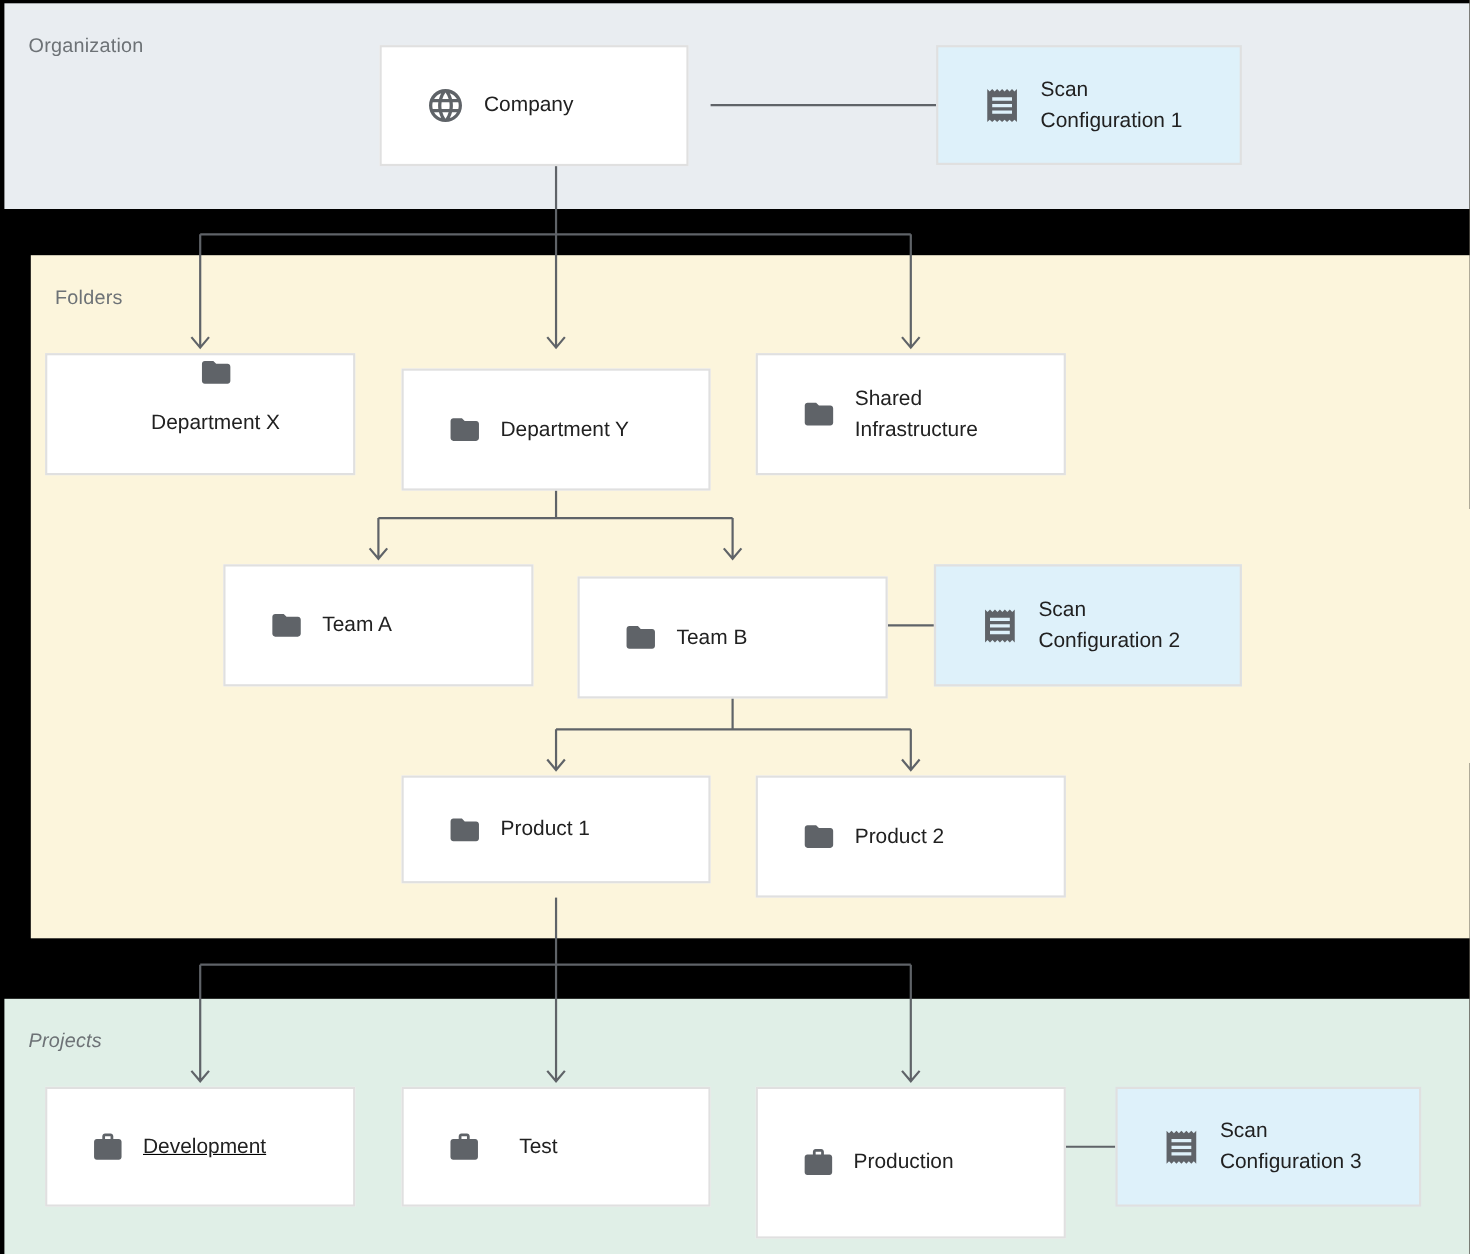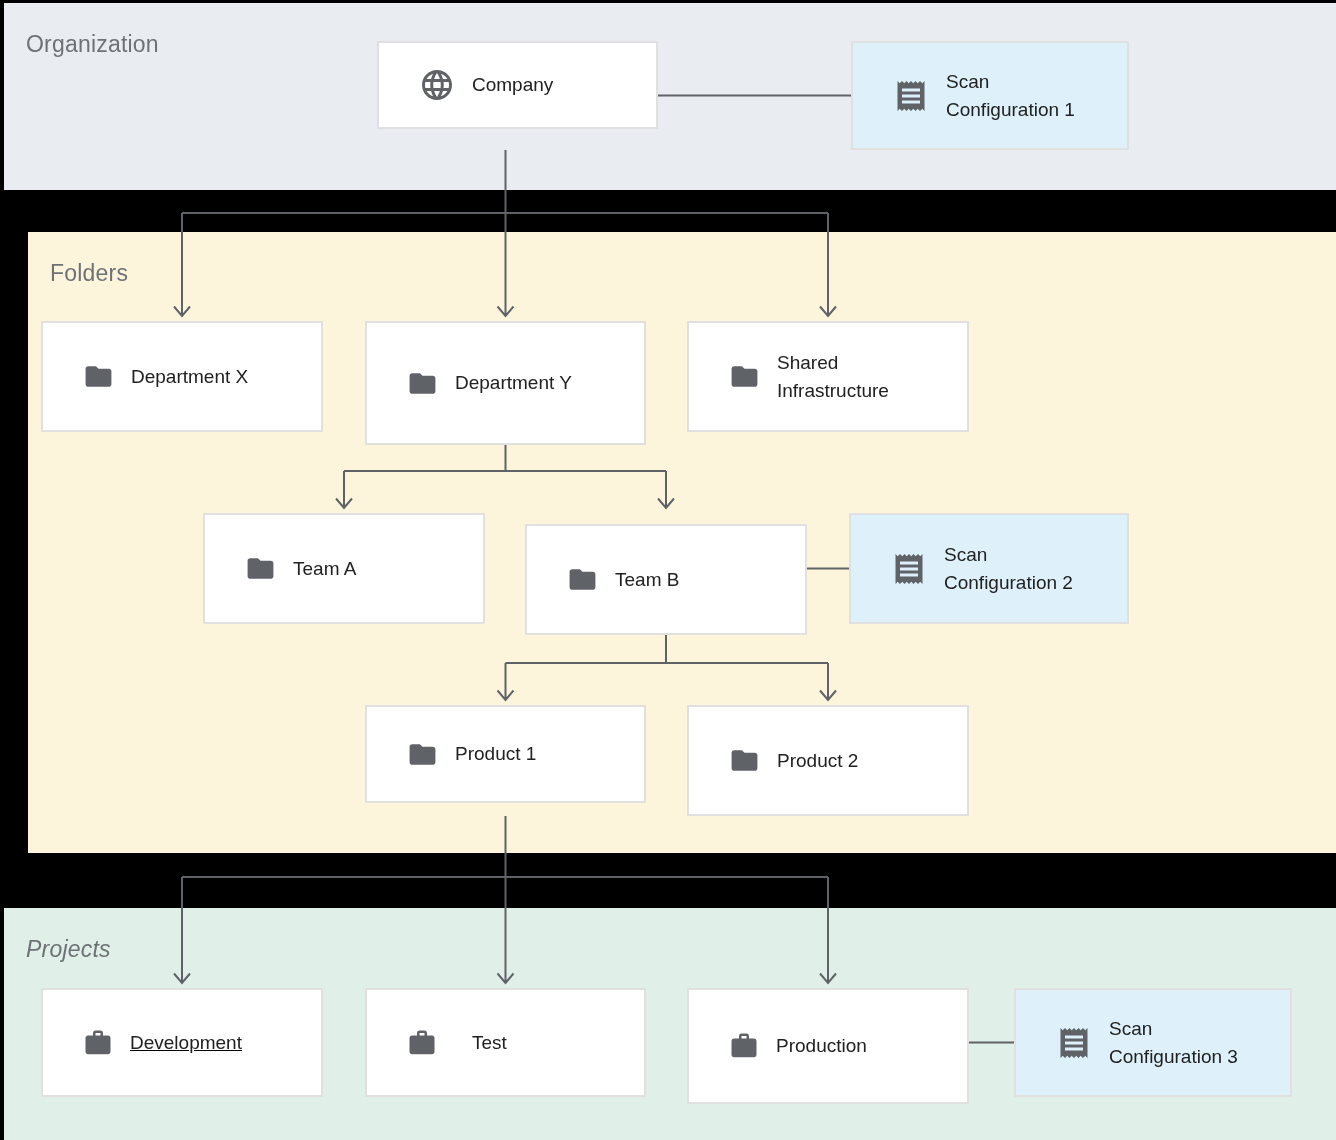--- a/index.html
+++ b/index.html
@@ -21,21 +21,21 @@
     background:var(--canvas-bg);
     font-family:"Liberation Sans","DejaVu Sans",sans-serif;
   }
   .canvas{position:relative;width:1336px;height:1140px;background:var(--canvas-bg);}
   .panel{position:absolute;left:4px;width:1332px;}
   .panel-organization{top:3px;height:187px;background:var(--organization-bg);}
   .panel-folders{top:232px;height:621px;background:var(--folders-bg);margin-left:24px;}
   .panel-projects{top:908px;height:236px;background:var(--projects-bg);font-style:italic;}
   .section-label{
     position:absolute;left:22px;top:28px;
-    font-size:23px;color:var(--section-label);letter-spacing:.2px;
+    font-size:18px;color:var(--section-label);letter-spacing:.2px;
   }
   svg.connectors{position:absolute;left:0;top:0;z-index:1;pointer-events:none;}
   .node{
     position:absolute;z-index:2;box-sizing:border-box;
     display:flex;align-items:center;gap:17px;padding-left:40px;padding-right:12px;
     background:var(--node-bg);border:2px solid var(--node-border);
   }
   .node.scan{background:var(--scan-config-bg);}
   .node .icon{flex:0 0 auto;display:flex;align-items:center;justify-content:center;}
   .node .icon svg{display:block;fill:var(--icon);}
@@ -76,49 +76,49 @@
     <path d="M505.5 663 V700 M497.5 690.5 L505.5 700 L513.5 690.5"></path>
     <path d="M828 663 V700 M820 690.5 L828 700 L836 690.5"></path>
     <path d="M505.5 816 V877"></path>
     <path d="M182 877 H828"></path>
     <path d="M182 877 V983 M174 973.5 L182 983 L190 973.5"></path>
     <path d="M505.5 877 V983 M497.5 973.5 L505.5 983 L513.5 973.5"></path>
     <path d="M828 877 V983 M820 973.5 L828 983 L836 973.5"></path>
     <path d="M969 1042.5 H1014"></path>
   </svg>
 
-  <div class="node" style="left:377px;top:41px;width:281px;height:88px;">
+  <div class="node" style="left:345px;top:41px;width:281px;height:110px;">
     <span class="icon">
       <svg width="36" height="36" viewBox="0 0 24 24">
           <path d="M11.99 2C6.47 2 2 6.48 2 12s4.47 10 9.99 10C17.52 22 22 17.52 22 12S17.52 2 11.99 2zm6.93 6h-2.95c-.32-1.25-.78-2.45-1.38-3.56 1.84.63 3.37 1.91 4.33 3.56zM12 4.04c.83 1.2 1.48 2.53 1.91 3.96h-3.82c.43-1.43 1.08-2.76 1.91-3.96zM4.26 14C4.1 13.36 4 12.69 4 12s.1-1.36.26-2h3.38c-.08.66-.14 1.32-.14 2s.06 1.34.14 2H4.26zm.82 2h2.95c.32 1.25.78 2.45 1.38 3.56-1.84-.63-3.37-1.9-4.33-3.56zm2.95-8H5.08c.96-1.66 2.49-2.93 4.33-3.56C8.81 5.55 8.35 6.75 8.03 8zM12 19.96c-.83-1.2-1.48-2.53-1.91-3.96h3.82c-.43 1.43-1.08 2.76-1.91 3.96zM14.34 14H9.66c-.09-.66-.16-1.32-.16-2s.07-1.35.16-2h4.68c.09.65.16 1.32.16 2s-.07 1.34-.16 2zm.25 5.56c.6-1.11 1.06-2.31 1.38-3.56h2.95c-.96 1.65-2.49 2.93-4.33 3.56zM16.36 14c.08-.66.14-1.32.14-2s-.06-1.34-.14-2h3.38c.16.64.26 1.31.26 2s-.1 1.36-.26 2h-3.38z"></path>
         </svg>
     </span>
     <span class="node-label">Company</span>
   </div>
 
   <div class="node scan" style="left:851px;top:41px;width:278px;height:109px;">
     <span class="icon">
       <svg width="36" height="36" viewBox="0 0 24 24">
           <path d="M18 17H6v-2h12v2zm0-4H6v-2h12v2zm0-4H6V7h12v2zM3 22l1.5-1.5L6 22l1.5-1.5L9 22l1.5-1.5L12 22l1.5-1.5L15 22l1.5-1.5L18 22l1.5-1.5L21 22V2l-1.5 1.5L18 2l-1.5 1.5L15 2l-1.5 1.5L12 2l-1.5 1.5L9 2 7.5 3.5 6 2 4.5 3.5 3 2v20z"></path>
         </svg>
     </span>
     <span class="node-label">Scan
 Configuration 1</span>
   </div>
 
-  <div class="node" style="left:41px;top:321px;width:282px;height:111px;">
+  <div class="node" style="left:41px;top:321px;width:282px;height:111px;flex-direction:column;">
     <span class="icon">
       <svg width="31" height="31" viewBox="0 0 24 24">
           <path d="M10 4H4c-1.1 0-1.99.9-1.99 2L2 18c0 1.1.9 2 2 2h16c1.1 0 2-.9 2-2V8c0-1.1-.9-2-2-2h-8l-2-2z"></path>
         </svg>
     </span>
     <span class="node-label">Department X</span>
   </div>
 
-  <div class="node" style="left:365px;top:321px;width:281px;height:124px;">
+  <div class="node" style="left:365px;top:335px;width:281px;height:111px;">
     <span class="icon">
       <svg width="31" height="31" viewBox="0 0 24 24">
           <path d="M10 4H4c-1.1 0-1.99.9-1.99 2L2 18c0 1.1.9 2 2 2h16c1.1 0 2-.9 2-2V8c0-1.1-.9-2-2-2h-8l-2-2z"></path>
         </svg>
     </span>
     <span class="node-label">Department Y</span>
   </div>
 
   <div class="node" style="left:687px;top:321px;width:282px;height:111px;">
     <span class="icon">
@@ -187,21 +187,21 @@
 
   <div class="node" style="left:365px;top:988px;width:281px;height:109px;gap:35px;">
     <span class="icon">
       <svg width="30" height="30" viewBox="0 0 24 24">
           <path d="M20 6h-4V4c0-1.11-.89-2-2-2h-4c-1.11 0-2 .89-2 2v2H4c-1.11 0-1.99.89-1.99 2L2 19c0 1.11.89 2 2 2h16c1.11 0 2-.89 2-2V8c0-1.11-.89-2-2-2zm-6 0h-4V4h4v2z"></path>
         </svg>
     </span>
     <span class="node-label">Test</span>
   </div>
 
-  <div class="node" style="left:687px;top:988px;width:282px;height:116px;">
+  <div class="node" style="left:687px;top:988px;width:282px;height:138px;">
     <span class="icon">
       <svg width="30" height="30" viewBox="0 0 24 24">
           <path d="M20 6h-4V4c0-1.11-.89-2-2-2h-4c-1.11 0-2 .89-2 2v2H4c-1.11 0-1.99.89-1.99 2L2 19c0 1.11.89 2 2 2h16c1.11 0 2-.89 2-2V8c0-1.11-.89-2-2-2zm-6 0h-4V4h4v2z"></path>
         </svg>
     </span>
     <span class="node-label">Production</span>
   </div>
 
   <div class="node scan" style="left:1014px;top:988px;width:278px;height:109px;">
     <span class="icon">

